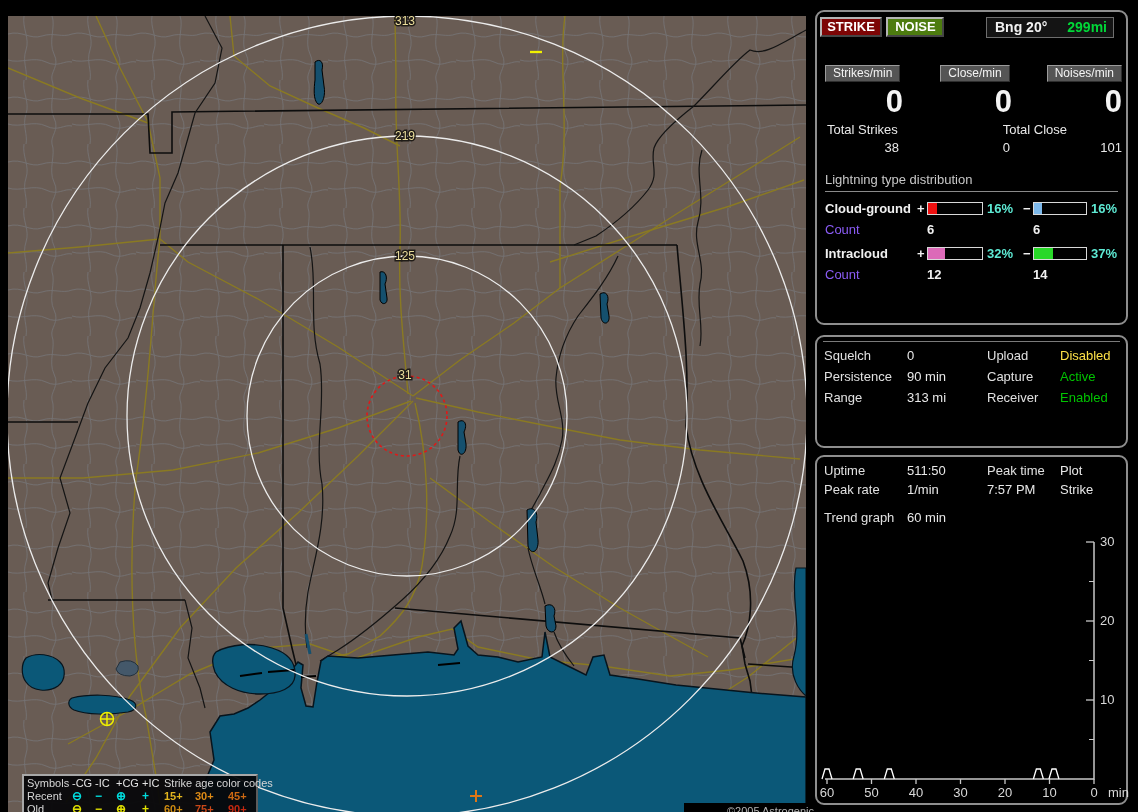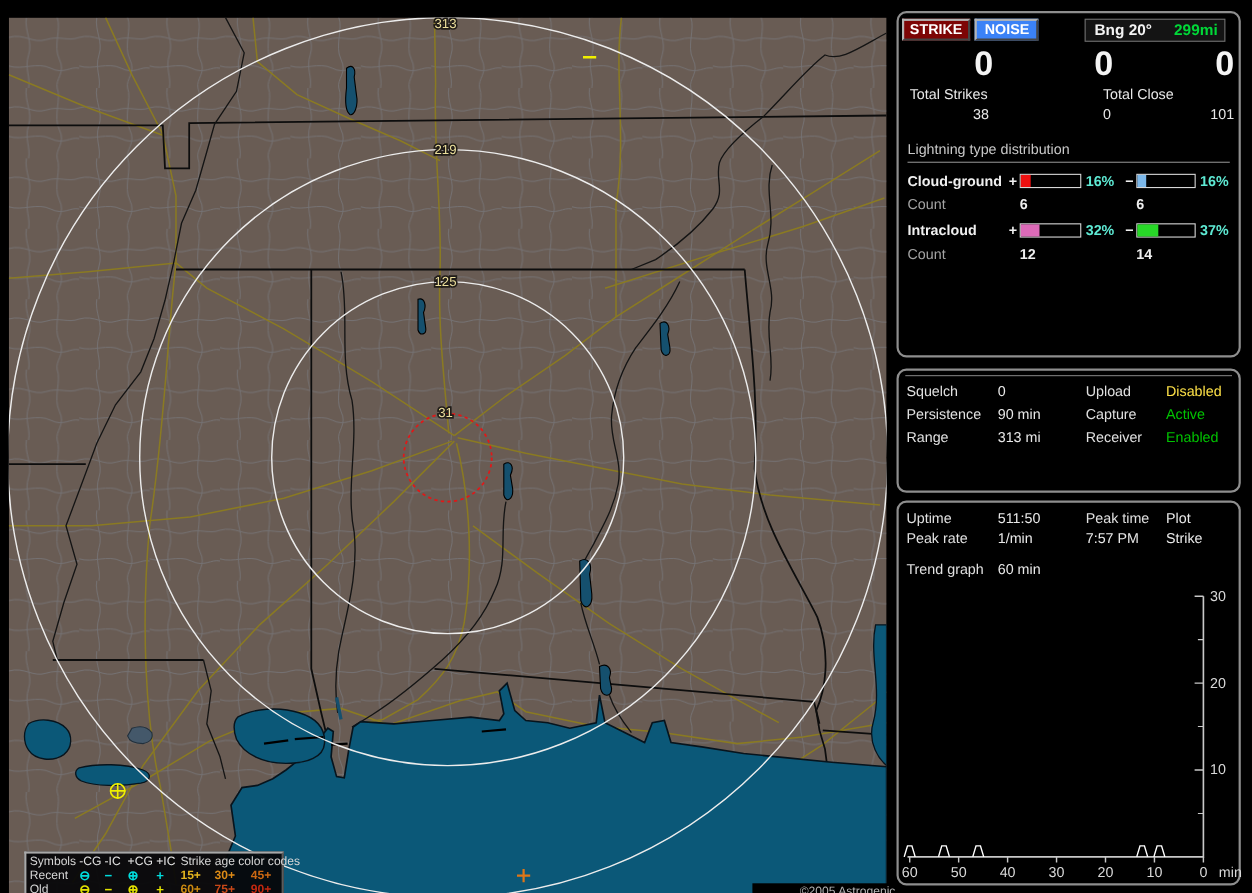--- a/index.html
+++ b/index.html
@@ -21,21 +21,21 @@
                  font-size:11px;text-align:right;padding:2px 2px 3px 2px;}
   
   .panel{position:absolute;left:815px;width:313px;background:#000;border:2px solid #8e8e8e;
          border-radius:9px;box-sizing:border-box;}
   #panel-top{top:10px;height:315px;}
   #panel-status{top:335px;height:113px;}
   #panel-trend{top:455px;height:350px;}
   .btn{display:inline-block;border:2px solid;border-color:#b4b4b4 #454545 #454545 #b4b4b4;
        font-weight:bold;font-size:13px;text-align:center;color:#fff;box-sizing:border-box;}
   #btn-strike{background:#7d0505;width:62px;height:20px;line-height:16px;}
-  #btn-noise{background:#3b82f6;width:58px;height:20px;line-height:16px;}
+  #btn-noise{background:#4d7c0f;width:58px;height:20px;line-height:16px;}
   #bng-box{position:absolute;right:6px;top:0;width:128px;height:21px;background:#141414;
            border:1px solid #6e6e6e;font-size:14px;font-weight:bold;line-height:19px;box-sizing:border-box;}
   #bng-box .bng-l{margin-left:8px;color:#f2f2f2;}
   #bng-box .bng-r{float:right;margin-right:6px;color:#00d838;}
   .row1{position:relative;margin:5px 6px 0 3px;height:21px;}
   .stat-grid{display:grid;grid-template-columns:97px 106px 94px;margin:0 8px;}
   .rate-btns{margin-top:27px;}
   .rate-btn{background:#555;border:1px solid;border-color:#9c9c9c #2e2e2e #2e2e2e #9c9c9c;
             color:#f4f4f4;font-size:12px;line-height:15px;padding:0 7px;white-space:nowrap;}
   .rate-btn:nth-child(1){justify-self:start;}
@@ -56,21 +56,21 @@
   #dist-head{margin:17px 8px 0 8px;color:#c8c8c8;font-size:13px;border-bottom:1px solid #8a8a8a;
              padding-bottom:4px;}
   .dist-row{display:grid;grid-template-columns:92px 10px 56px 40px 10px 54px 35px;align-items:center;
             margin:8px 8px 0 8px;font-size:13px;height:16px;}
   .dist-label{font-weight:bold;color:#f0f0f0;}
   .dist-sign{font-weight:bold;color:#f0f0f0;}
   .bar{height:11px;border:1px solid #d8d8d8;background:#000;}
   .bar .fill{height:100%;}
   .dist-pct{font-weight:bold;color:#5eead4;padding-left:4px;}
   .count-row{display:grid;grid-template-columns:92px 116px auto;margin:6px 8px 0 8px;font-size:13px;}
-  .count-row .cl{color:#a3a3a3;}
+  .count-row .cl{color:#8b5cf6;}
   .count-row .cv{font-weight:bold;color:#f0f0f0;padding-left:10px;}
   .count-row .cv2{font-weight:bold;color:#f0f0f0;}
   #datetime{margin:8px 0 0 7px;color:#00e400;font-weight:bold;font-size:17px;}
   .hline{margin:4px 6px 0 6px;border-bottom:1px solid #7a7a7a;}
   .kv-grid{display:grid;grid-template-columns:83px 80px 73px auto;margin:6px 0 0 7px;font-size:13px;
            row-gap:6px;}
   .kv-grid span{white-space:nowrap;}
   .kv-k{color:#e0e0e0;}
   .kv-v{color:#e8e8e8;}
   #trend-row{display:grid;grid-template-columns:83px auto;margin:13px 0 0 7px;font-size:13px;}
@@ -227,20 +227,25 @@
   <div id="panel-top" class="panel">
     <div class="row1">
       <span id="btn-strike" class="btn">STRIKE</span>
       <span id="btn-noise" class="btn">NOISE</span>
       <span id="bng-box">
         <span class="bng-l">Bng 20°</span>
         <span class="bng-r">299mi</span>
       </span>
     </div>
 
+    <div class="stat-grid rate-btns">
+      <span class="rate-btn">Strikes/min</span>
+      <span class="rate-btn">Close/min</span>
+      <span class="rate-btn">Noises/min</span>
+    </div>
     <div class="stat-grid zeros">
       <span class="zero">0</span>
       <span class="zero">0</span>
       <span class="zero">0</span>
     </div>
     <div class="stat-grid tlabels">
       <span class="tlabel">Total Strikes</span>
       <span class="tlabel">Total Close</span>
       <span class="tlabel">Total Noises</span>
     </div>

